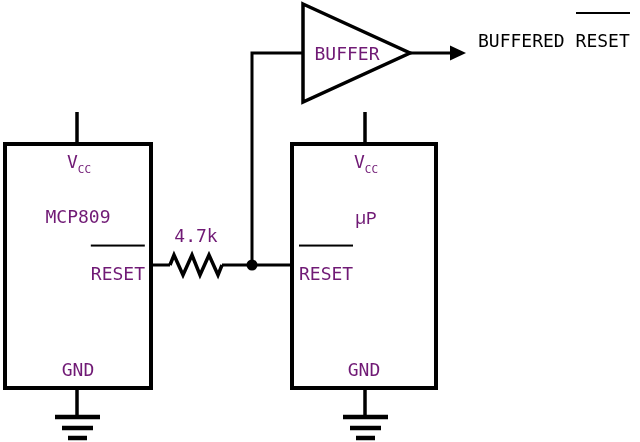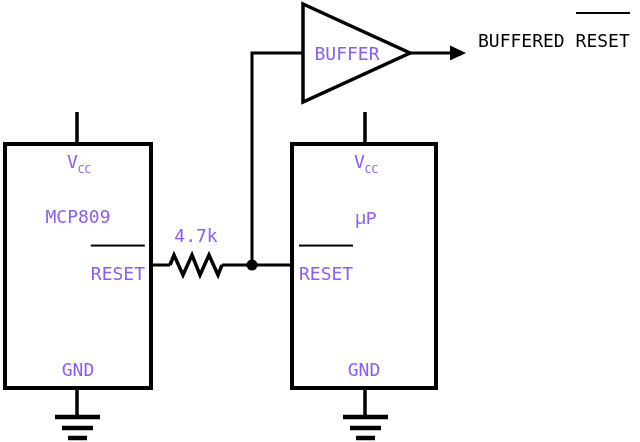--- a/index.html
+++ b/index.html
@@ -11,21 +11,21 @@
     overflow: hidden;
     font-family: "DejaVu Sans Mono", monospace;
     color: #000000;
   }
   #linework { position: absolute; left: 0; top: 0; }
   .lbl {
     position: absolute;
     font-size: 18px;
     line-height: 1.1;
     white-space: nowrap;
-    color: #8b5cf6;
+    color: #701a75;
   }
   .c { transform: translate(-50%, -50%); }
   .r { transform: translate(-100%, -50%); }
   .l { transform: translate(0, -50%); }
   .ov {
     display: inline-block;
     border-top: 2px solid #000000;
     padding-top: 18px;
     line-height: 1.05;
   }

